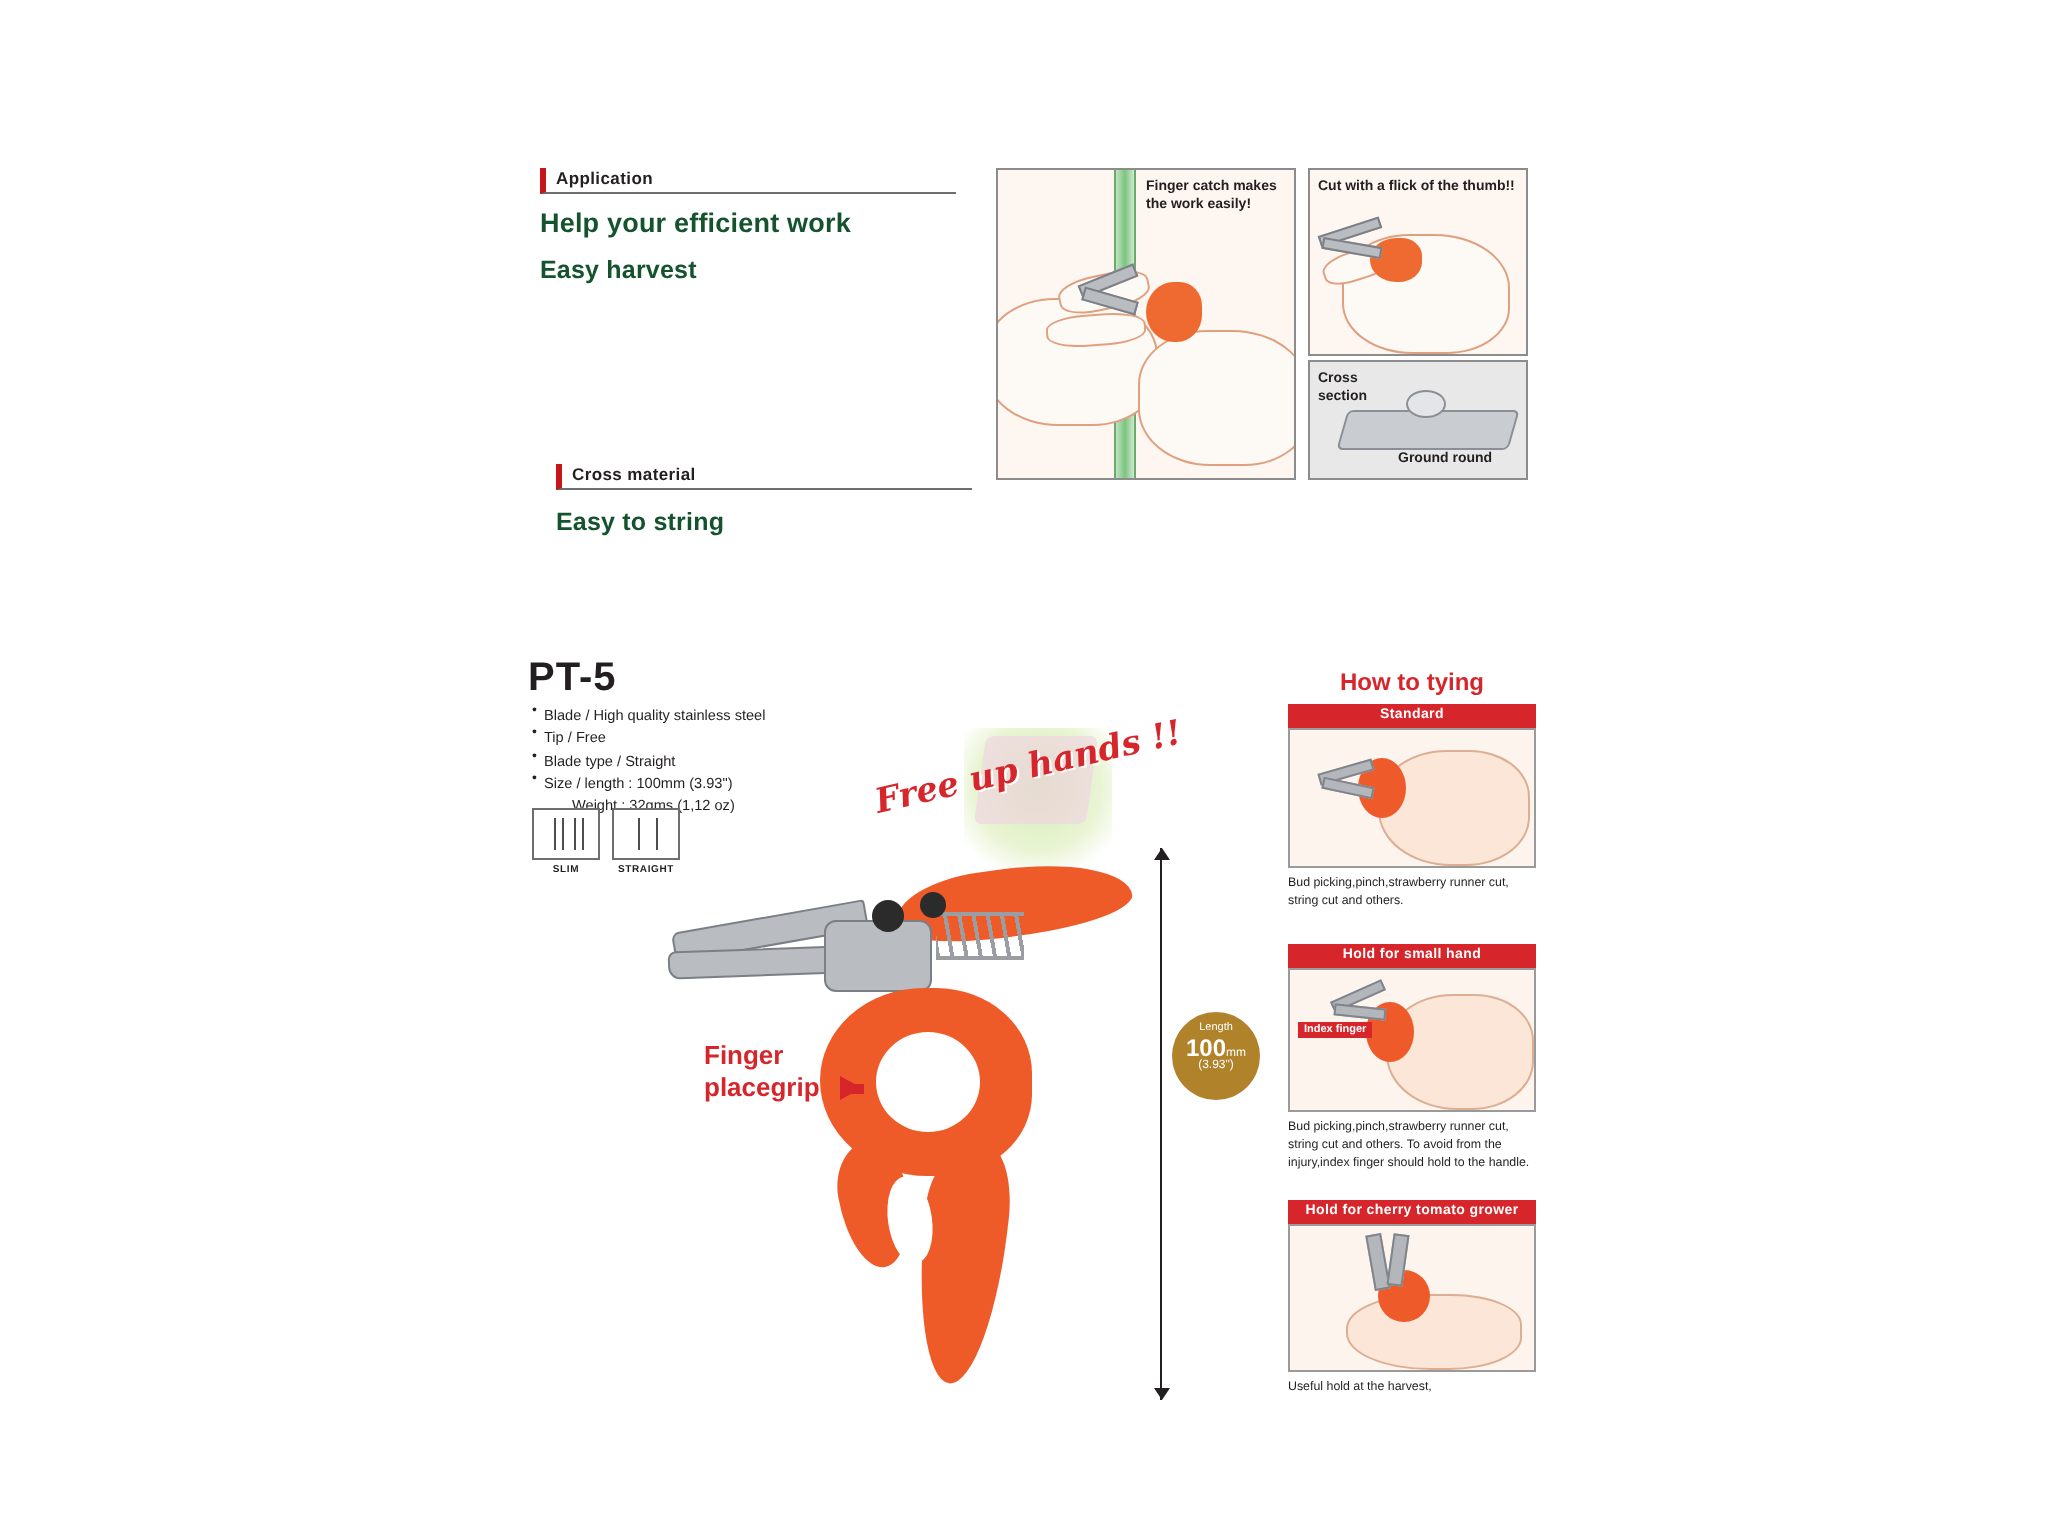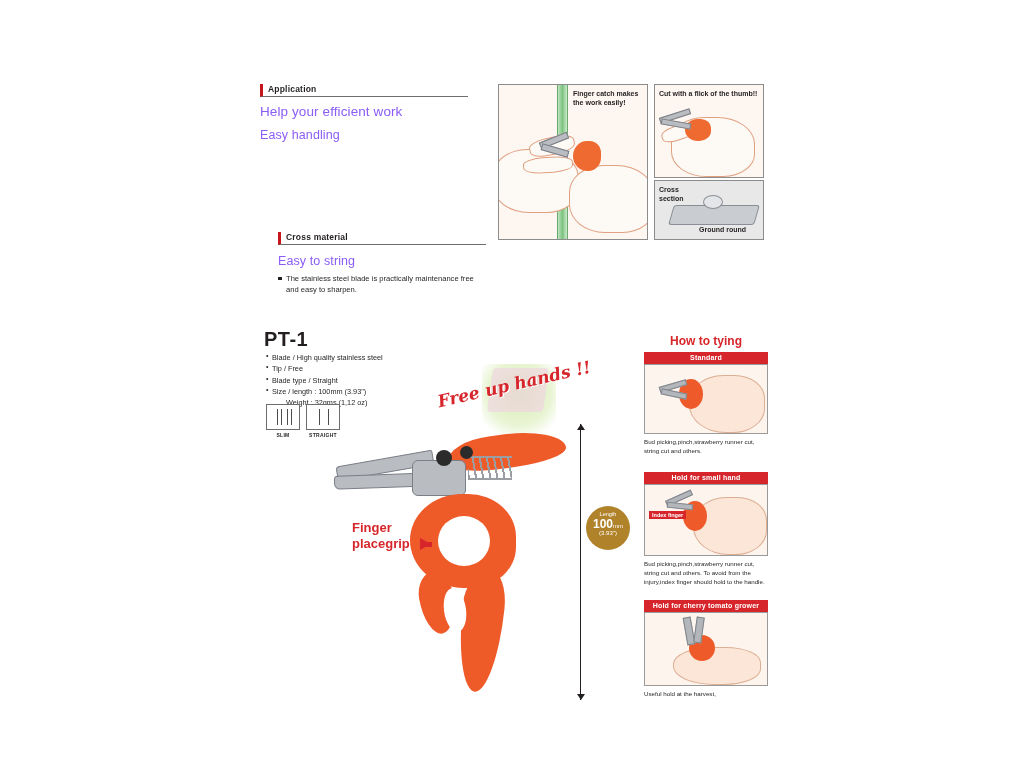--- a/index.html
+++ b/index.html
@@ -17,37 +17,37 @@
   }
   .page {
     position: absolute;
     left: 0; top: 0;
     width: 1024px; height: 768px;
   }
 
   
   .top-left {
     position: absolute;
-    left: 260px;
+    left: 270px;
     top: 84px;
     width: 208px;
   }
   .sec-head {
     border-left: 3px solid #c4161c;
     border-bottom: 1px solid #6d6e71;
     padding: 0 0 2px 5px;
     font-size: 8.5px;
     font-weight: bold;
     color: #231f20;
     letter-spacing: .2px;
   }
   .red-head {
-    color: #8b5cf6;
+    color: #14532d;
     font-size: 13.5px;
-    font-weight: normal;
+    font-weight: bold;
     margin: 7px 0 5px 0;
     letter-spacing: .1px;
   }
   .red-head.small {
     font-size: 12.5px;
     margin-top: 9px;
   }
   ul.bullets {
     list-style: none;
     margin: 0;
@@ -401,29 +401,26 @@
   }
 </style>
 </head>
 <body>
 
 <div class="page">
 
   <div class="top-left">
     <div class="sec-head">Application</div>
     <div class="red-head">Help your efficient work</div>
-    <div class="red-head small">Easy handling</div>
+    <div class="red-head small">Easy harvest</div>
   </div>
 
   <div class="blade-block">
     <div class="sec-head">Cross material</div>
     <div class="red-head small">Easy to string</div>
-    <ul class="bullets">
-      <li>The stainless steel blade is practically maintenance free and easy to sharpen.</li>
-    </ul>
   </div>
 
   <div class="panel" id="panel-main">
     <div class="stem" style="left:58px; top:-2px; height:158px;"></div>
     <div class="hand" style="left:-6px; top:64px; width:84px; height:62px;"></div>
     <div class="finger" style="left:30px; top:52px; width:44px; height:16px; transform:rotate(-12deg);"></div>
     <div class="finger" style="left:24px; top:72px; width:48px; height:14px; transform:rotate(-4deg);"></div>
     <div class="hand" style="left:70px; top:80px; width:84px; height:66px;"></div>
     <div class="orange-blob" style="left:74px; top:56px; width:28px; height:30px;"></div>
     <div class="steel" style="left:40px; top:52px; width:28px; height:5px; transform:rotate(-22deg);"></div>
@@ -440,21 +437,21 @@
     <div class="panel-cap" style="left:4px; top:4px; width:100px;">Cut with a flick of the thumb!!</div>
   </div>
 
   <div class="panel" id="panel-cross">
     <div class="cross-body" style="left:16px; top:24px; width:84px; height:18px; transform:skewX(-16deg);"></div>
     <div style="position:absolute; left:48px; top:14px; width:18px; height:12px; border:1px solid #8b8f95; border-radius:50%; background:#e3e5e8;"></div>
     <div class="panel-cap" style="left:4px; top:4px; width:40px;">Cross section</div>
     <div class="panel-cap" style="left:44px; top:44px; width:64px;">Ground round</div>
   </div>
 
-  <div class="model-title">PT-1</div>
+  <div class="model-title">PT-5</div>
 
   <ul class="spec-list">
     <li>Blade / High quality stainless steel</li>
     <li>Tip / Free</li>
     <li>Blade type / Straight</li>
     <li>Size / length : 100mm (3.93")</li>
     <li class="sub">Weight : 32gms (1,12 oz)</li>
   </ul>
 
   <div class="icon-specs">

